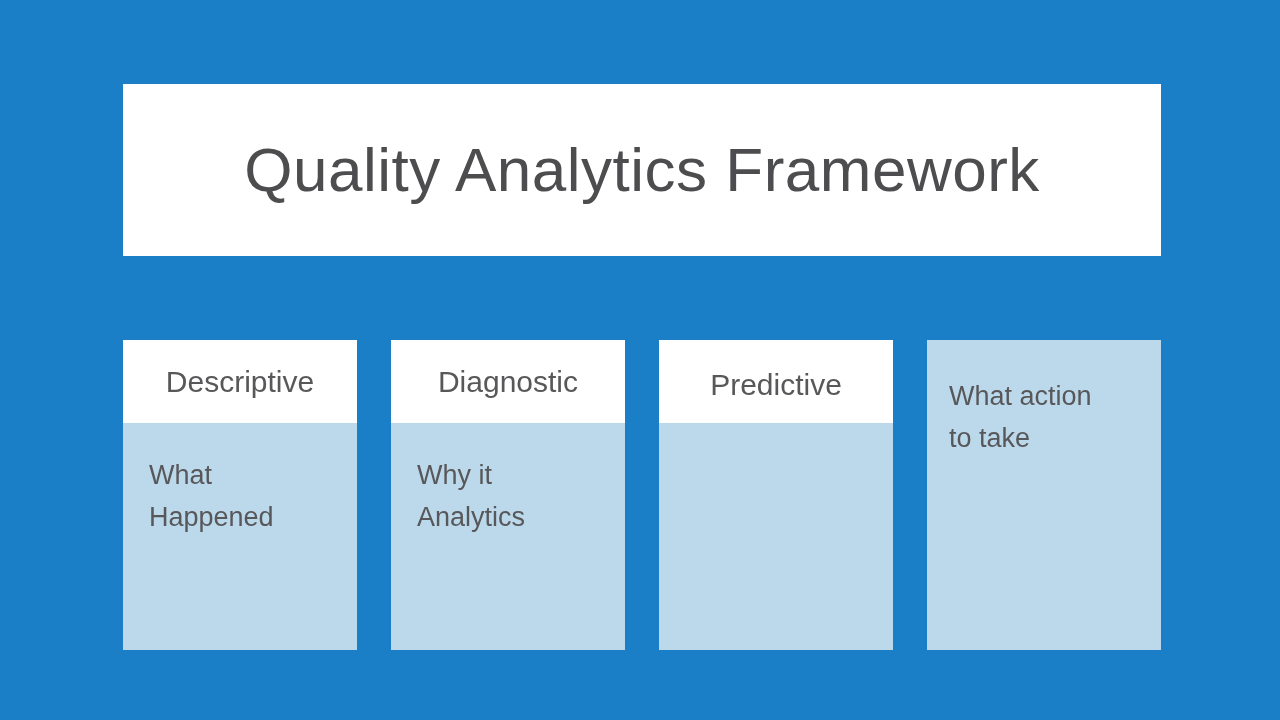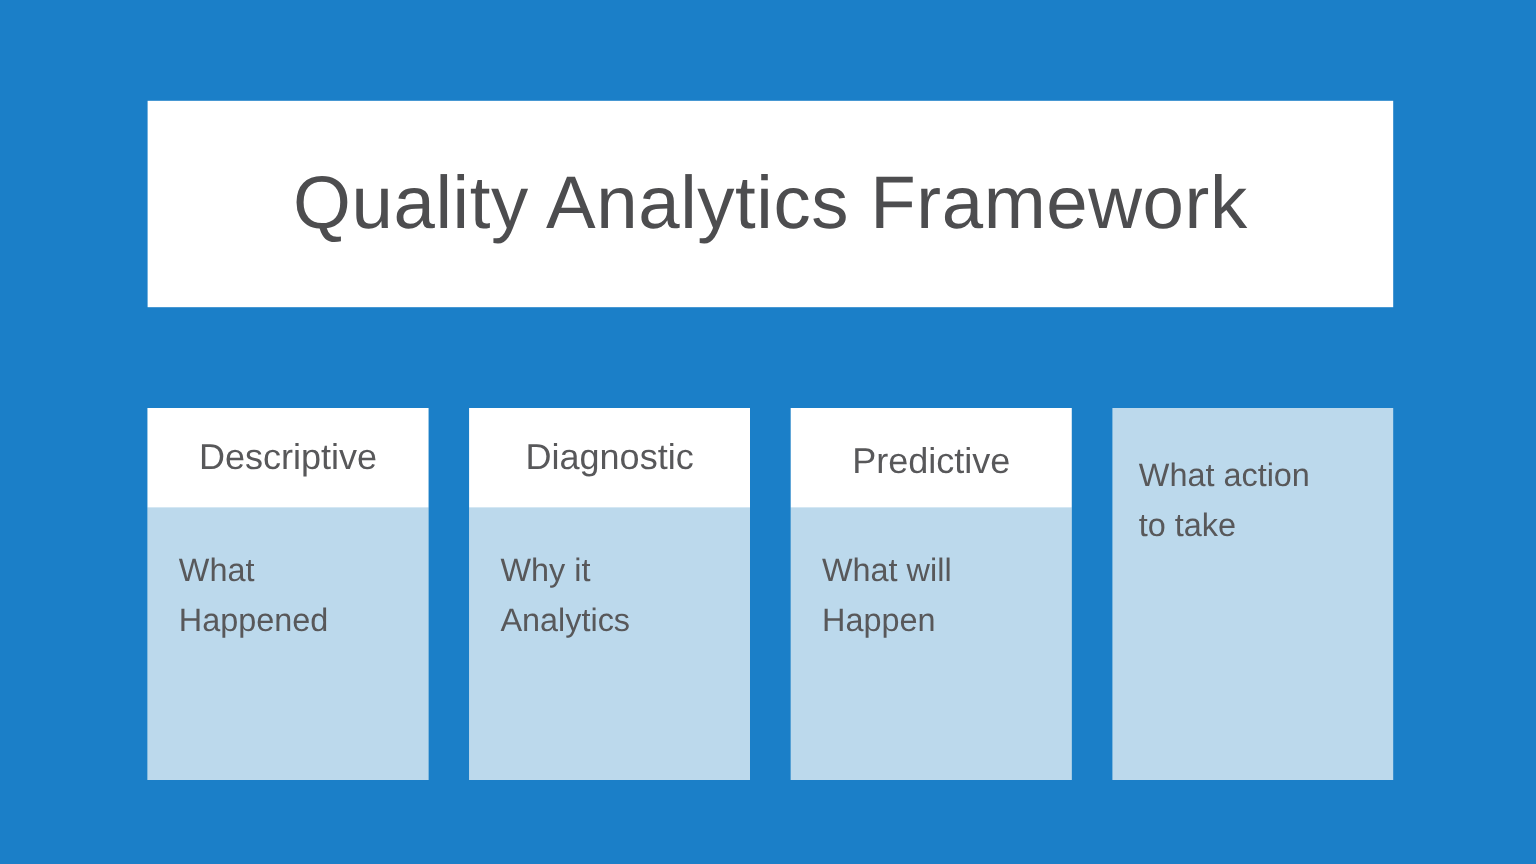--- a/index.html
+++ b/index.html
@@ -127,24 +127,20 @@
       <div class="card-body">
         <span class="card-body-text">Why it
 Analytics</span>
       </div>
     </div>
 
     <div class="card card-3">
       <div class="card-header">
         <span class="card-header-text">Predictive</span>
       </div>
-      <div class="card-body">
-        <span class="card-body-text">What will
-Happen</span>
-      </div>
     </div>
 
     <div class="card card-4">
       <div class="card-body">
         <span class="card-body-text">What action
 to take</span>
       </div>
     </div>
 
   </div>

